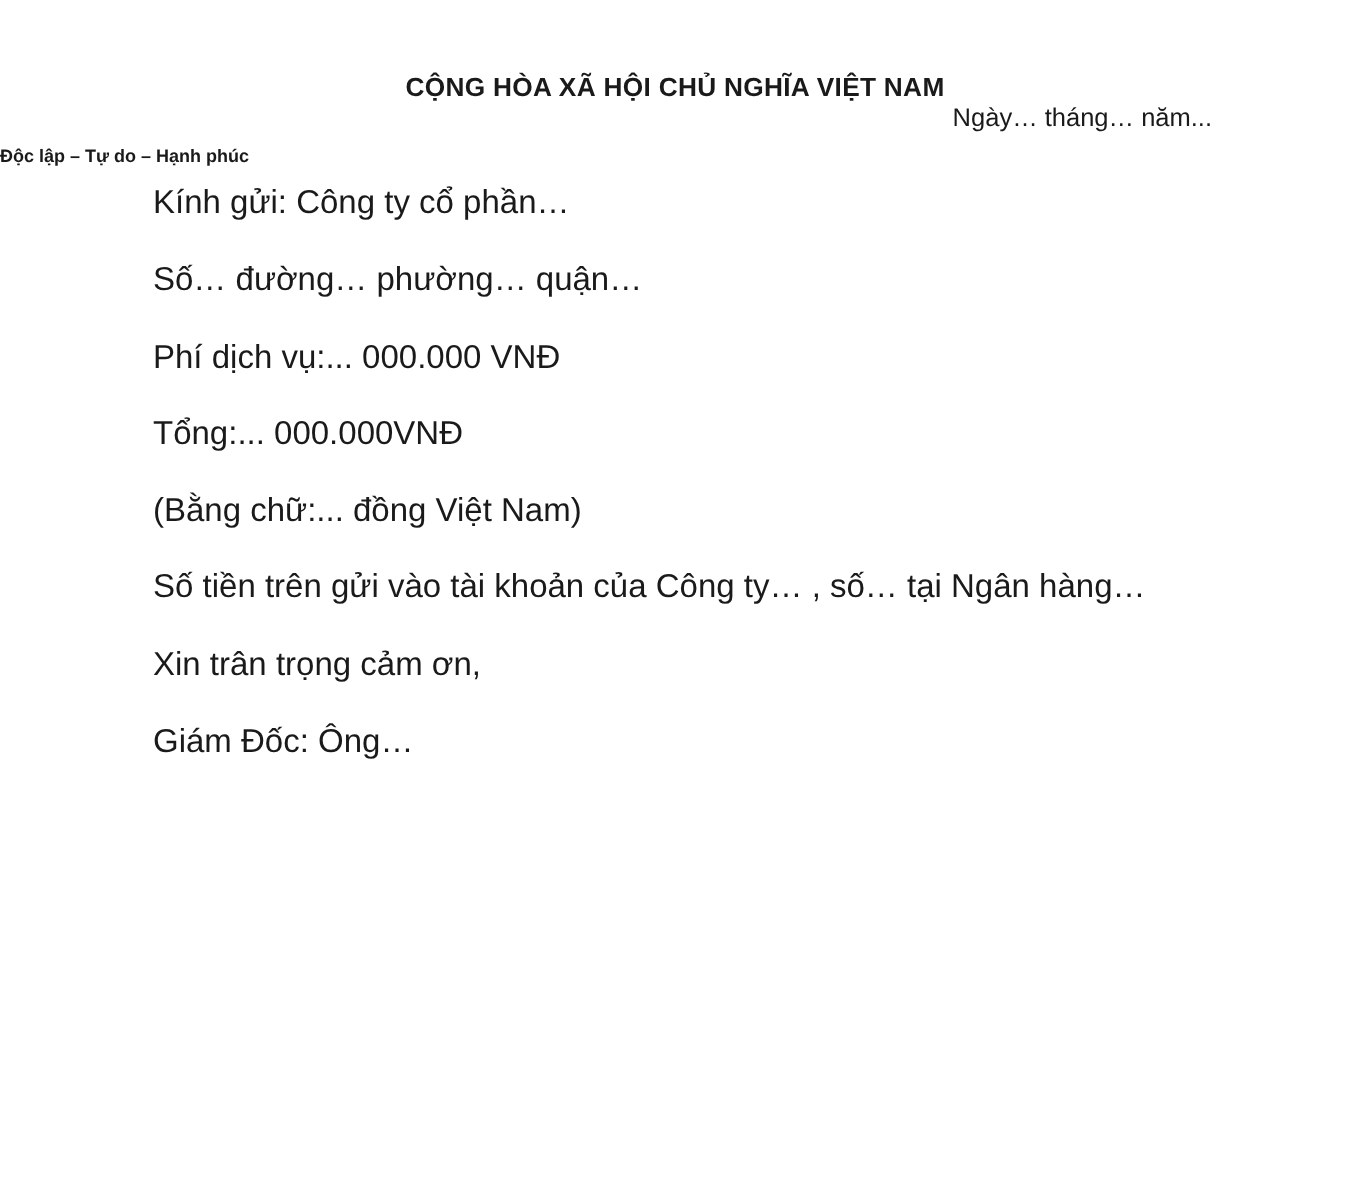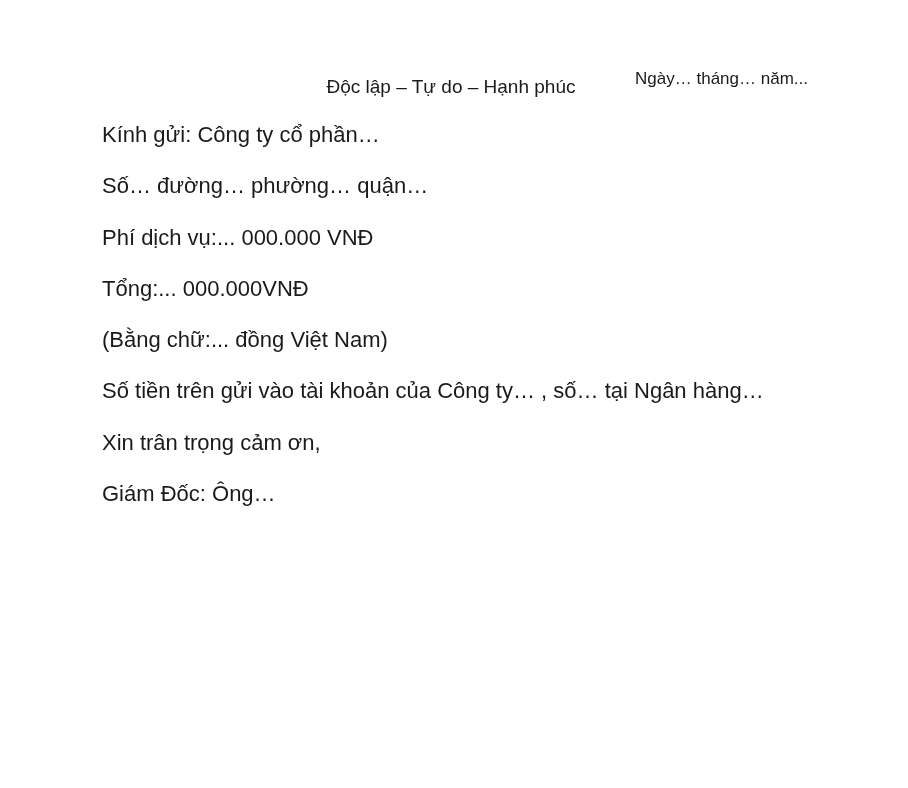--- a/index.html
+++ b/index.html
@@ -34,23 +34,23 @@
     text-align: center;
     font-size: 17.5px;
     font-weight: bold;
     letter-spacing: 0.2px;
     line-height: 1.25;
     margin: 0;
     padding-right: 8px;
   }
 
   .doc-subtitle {
-    text-align: center;
-    font-size: 19px;
-    font-weight: normal;
+    text-align: left;
+    font-size: 12px;
+    font-weight: bold;
     line-height: 1.25;
     margin: 0;
     padding-top: 27px;
     padding-right: 6px;
   }
 
   
   .body-col {
     position: absolute;
     left: 102px;
@@ -94,20 +94,21 @@
     display: inline-block;
     width: 100%;
   }
 </style>
 </head>
 <body>
 
 <div class="page">
 
   <div class="header">
+    <h1 class="doc-title">CỘNG HÒA XÃ HỘI CHỦ NGHĨA VIỆT NAM</h1>
     <p class="doc-subtitle">Độc lập – Tự do – Hạnh phúc</p>
   </div>
 
   <div class="body-col">
 
     <p class="date-line">Ngày… tháng… năm...</p>
 
     <p class="line first-body">Kính gửi: Công ty cổ phần…</p>
 
     <p class="line">Số… đường… phường… quận…</p>

